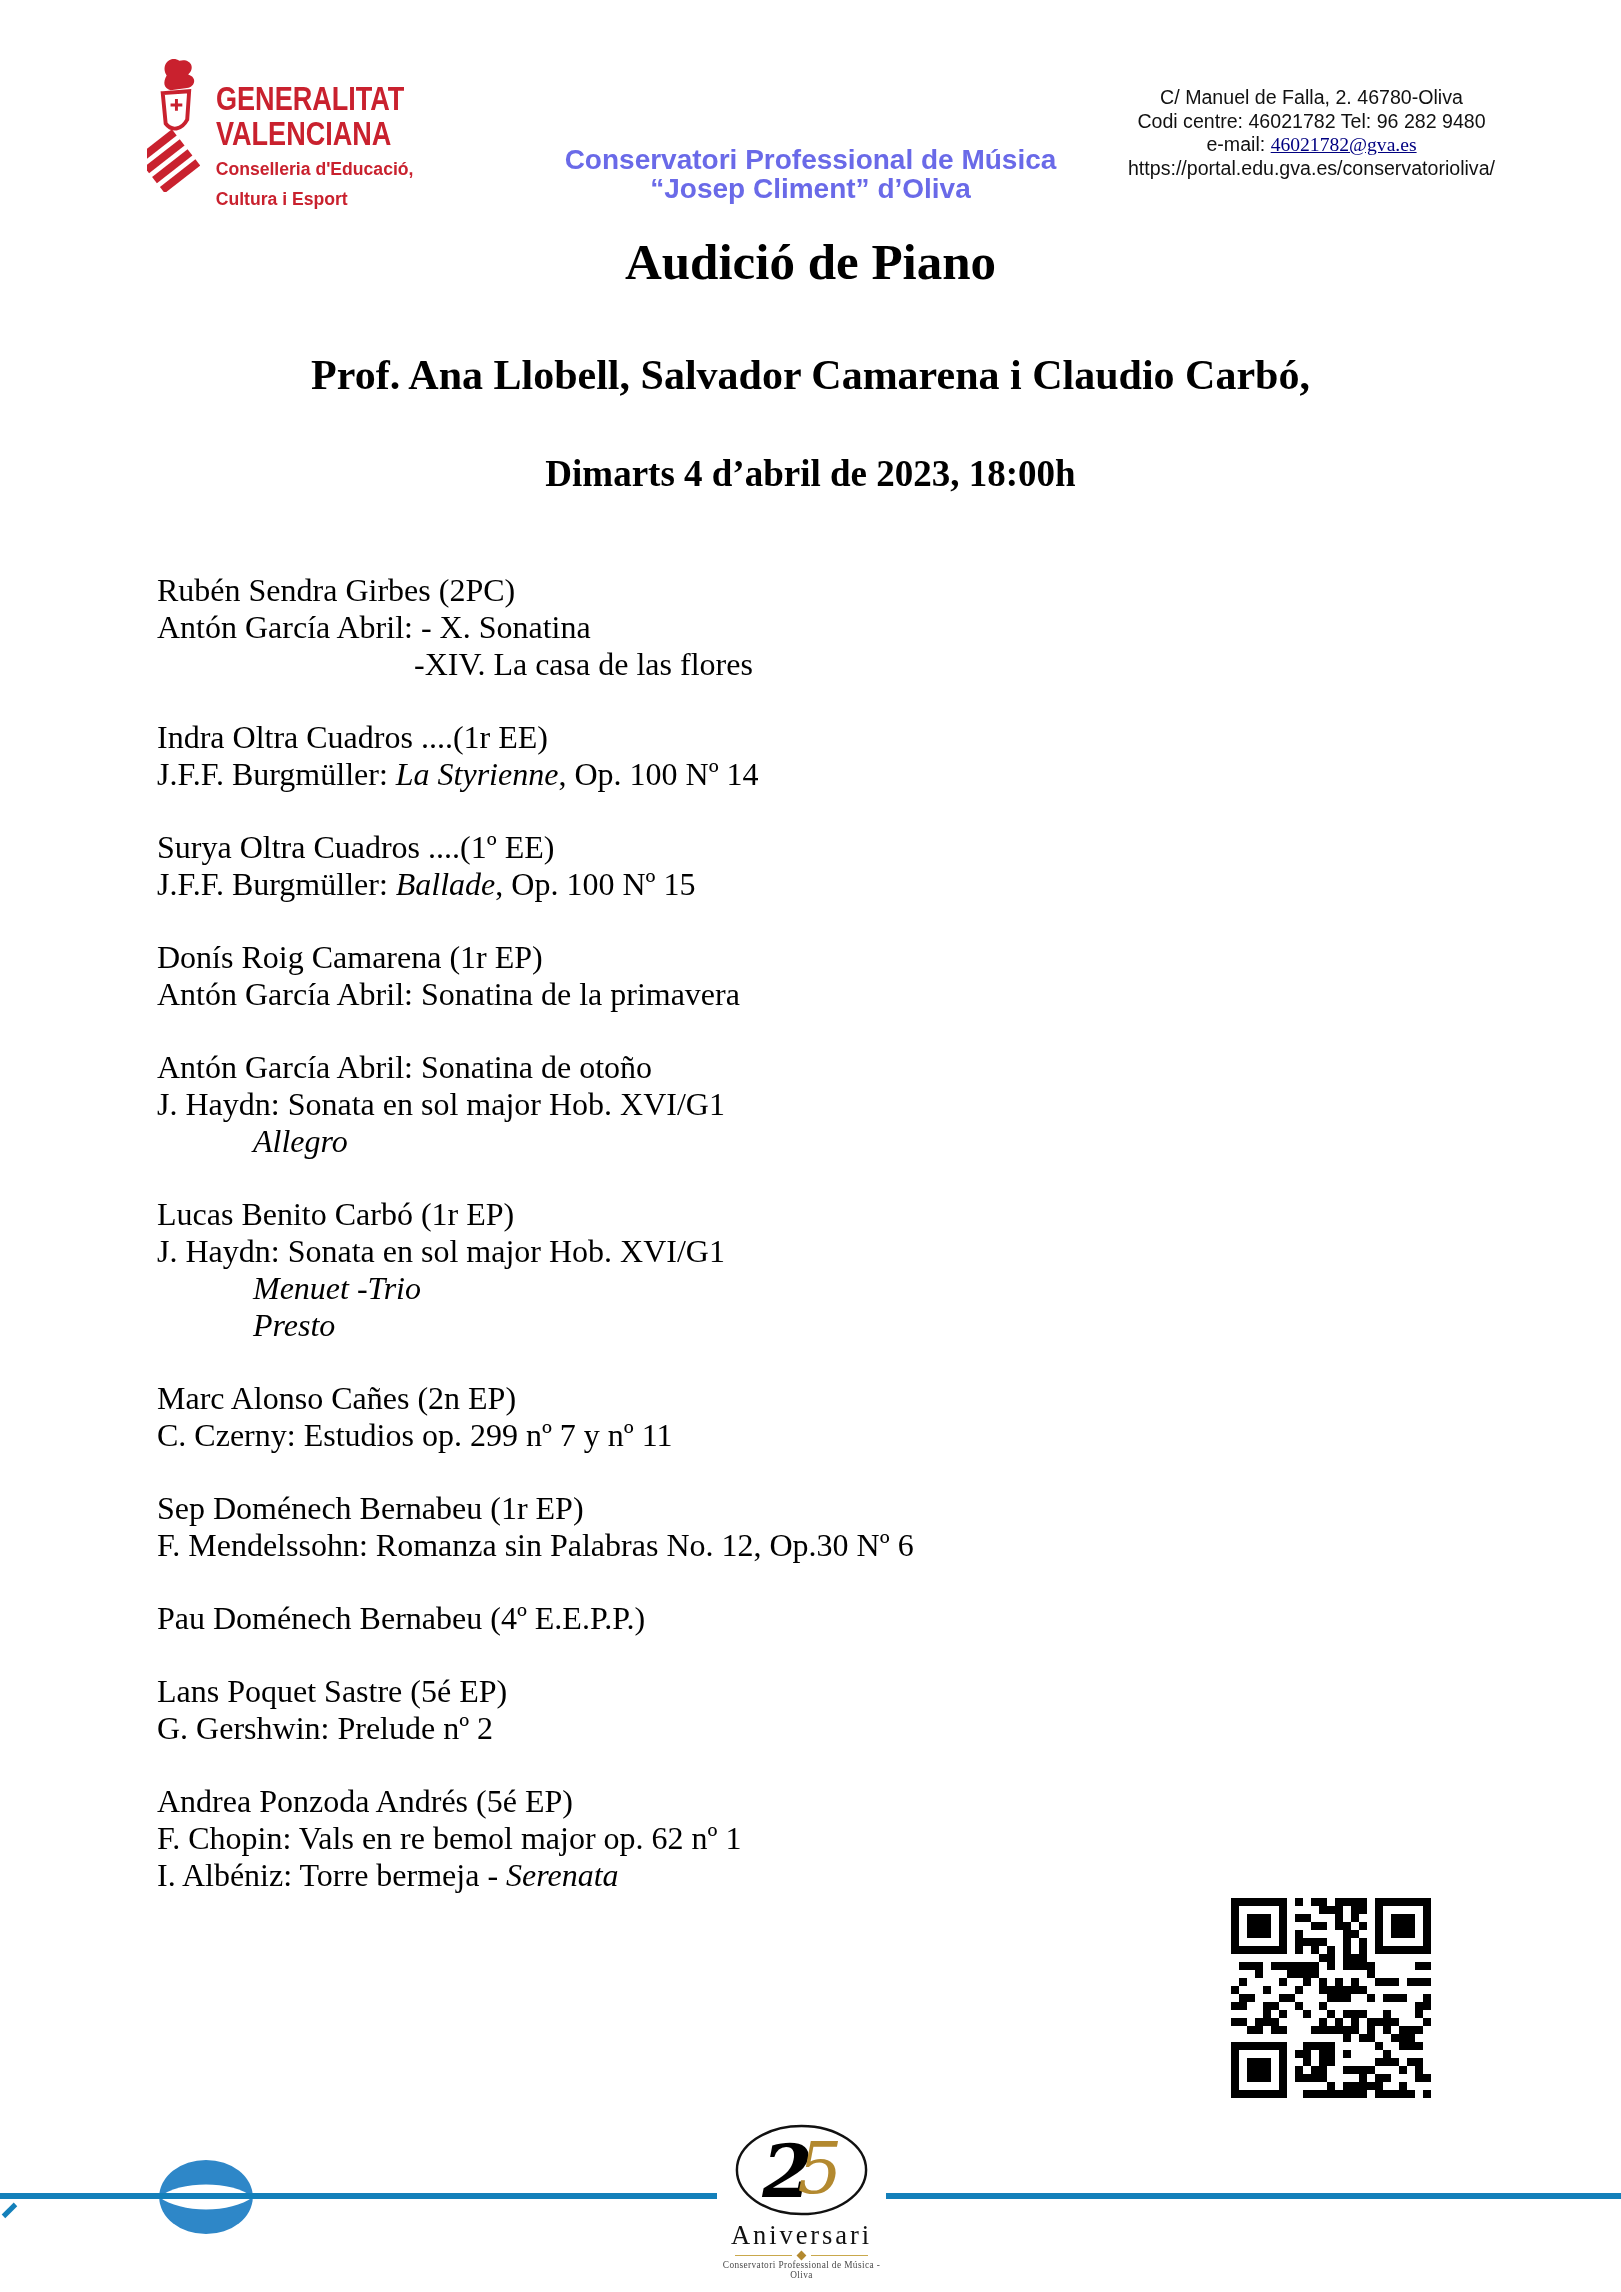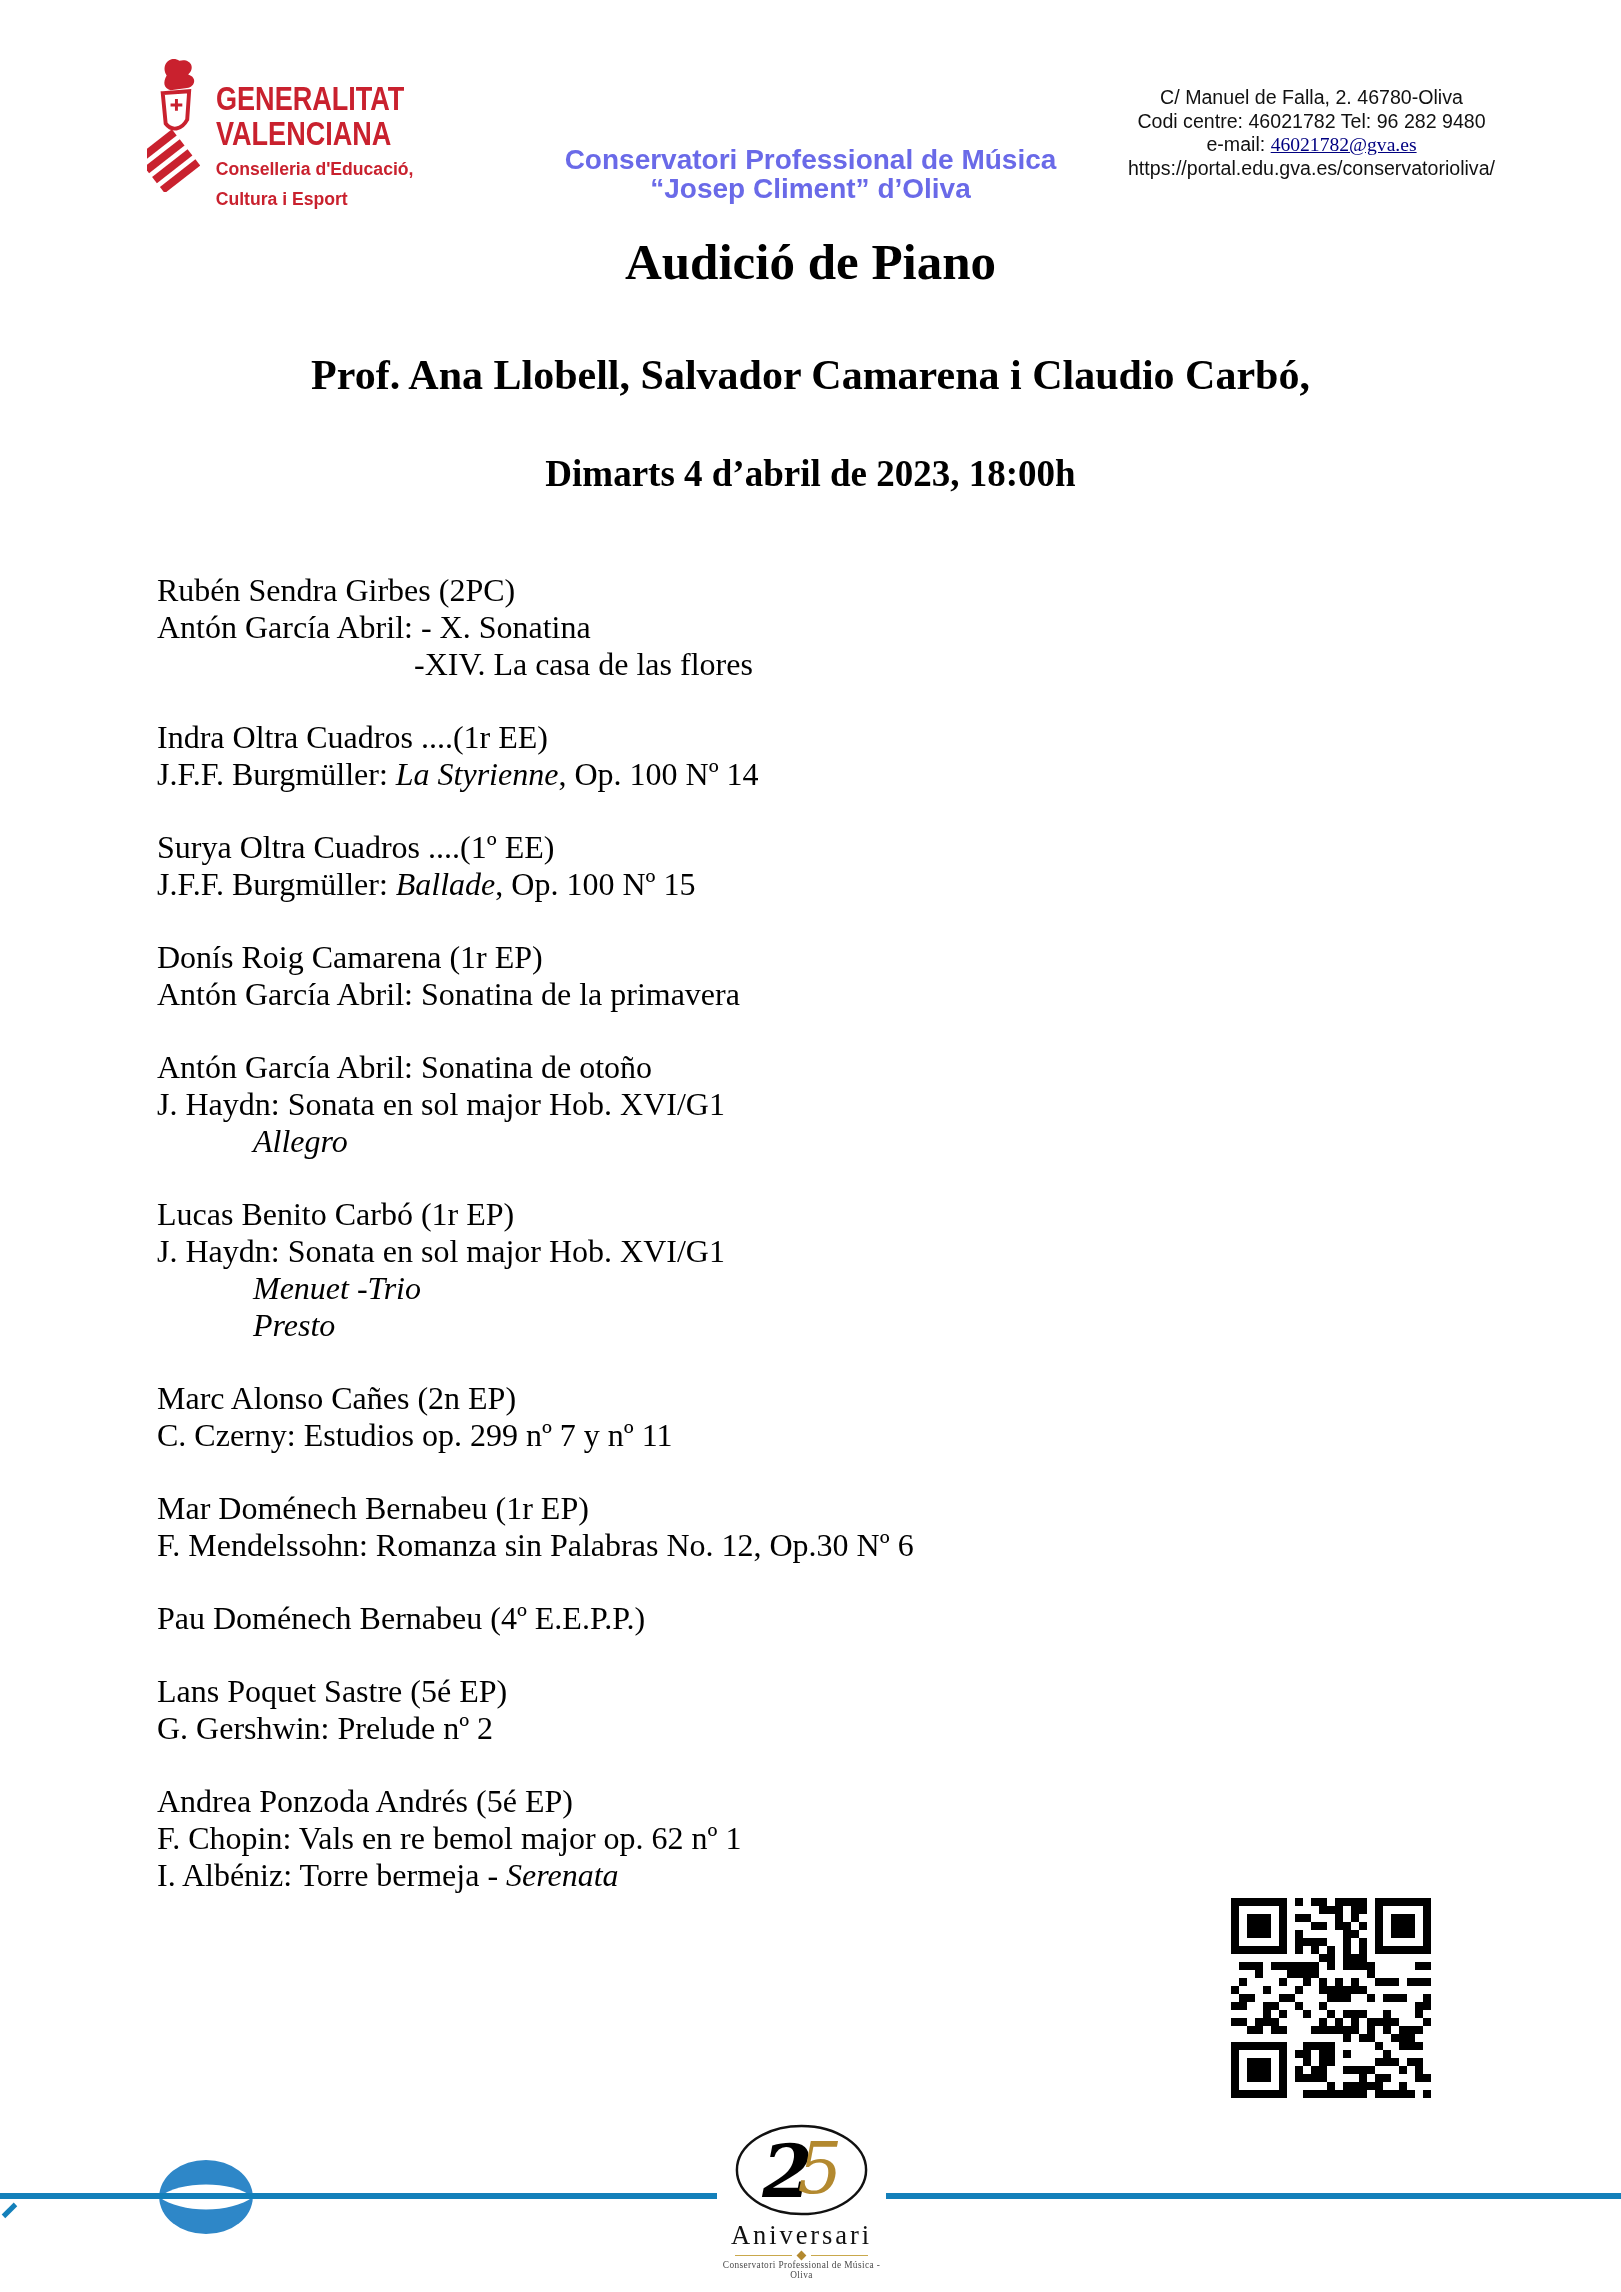--- a/index.html
+++ b/index.html
@@ -124,21 +124,21 @@
       <div class="entry-name">Lucas Benito Carbó (1r EP)</div>
       <div class="entry-line ind0"><span>J. Haydn: Sonata en sol major Hob. XVI/G1</span></div>
       <div class="entry-line ind1"><span class="it">Menuet -Trio</span></div>
       <div class="entry-line ind1"><span class="it">Presto</span></div>
     </div>
     <div class="program-entry">
       <div class="entry-name">Marc Alonso Cañes (2n EP)</div>
       <div class="entry-line ind0"><span>C. Czerny: Estudios op. 299 nº 7 y nº 11</span></div>
     </div>
     <div class="program-entry">
-      <div class="entry-name">Mar Doménech Bernabeu (1r EP)</div>
+      <div class="entry-name">Sep Doménech Bernabeu (1r EP)</div>
       <div class="entry-line ind0"><span>F. Mendelssohn: Romanza sin Palabras No. 12, Op.30 Nº 6</span></div>
     </div>
     <div class="program-entry">
       <div class="entry-name">Pau Doménech Bernabeu (4º E.E.P.P.)</div>
     </div>
     <div class="program-entry">
       <div class="entry-name">Lans Poquet Sastre (5é EP)</div>
       <div class="entry-line ind0"><span>G. Gershwin: Prelude nº 2</span></div>
     </div>
     <div class="program-entry">

